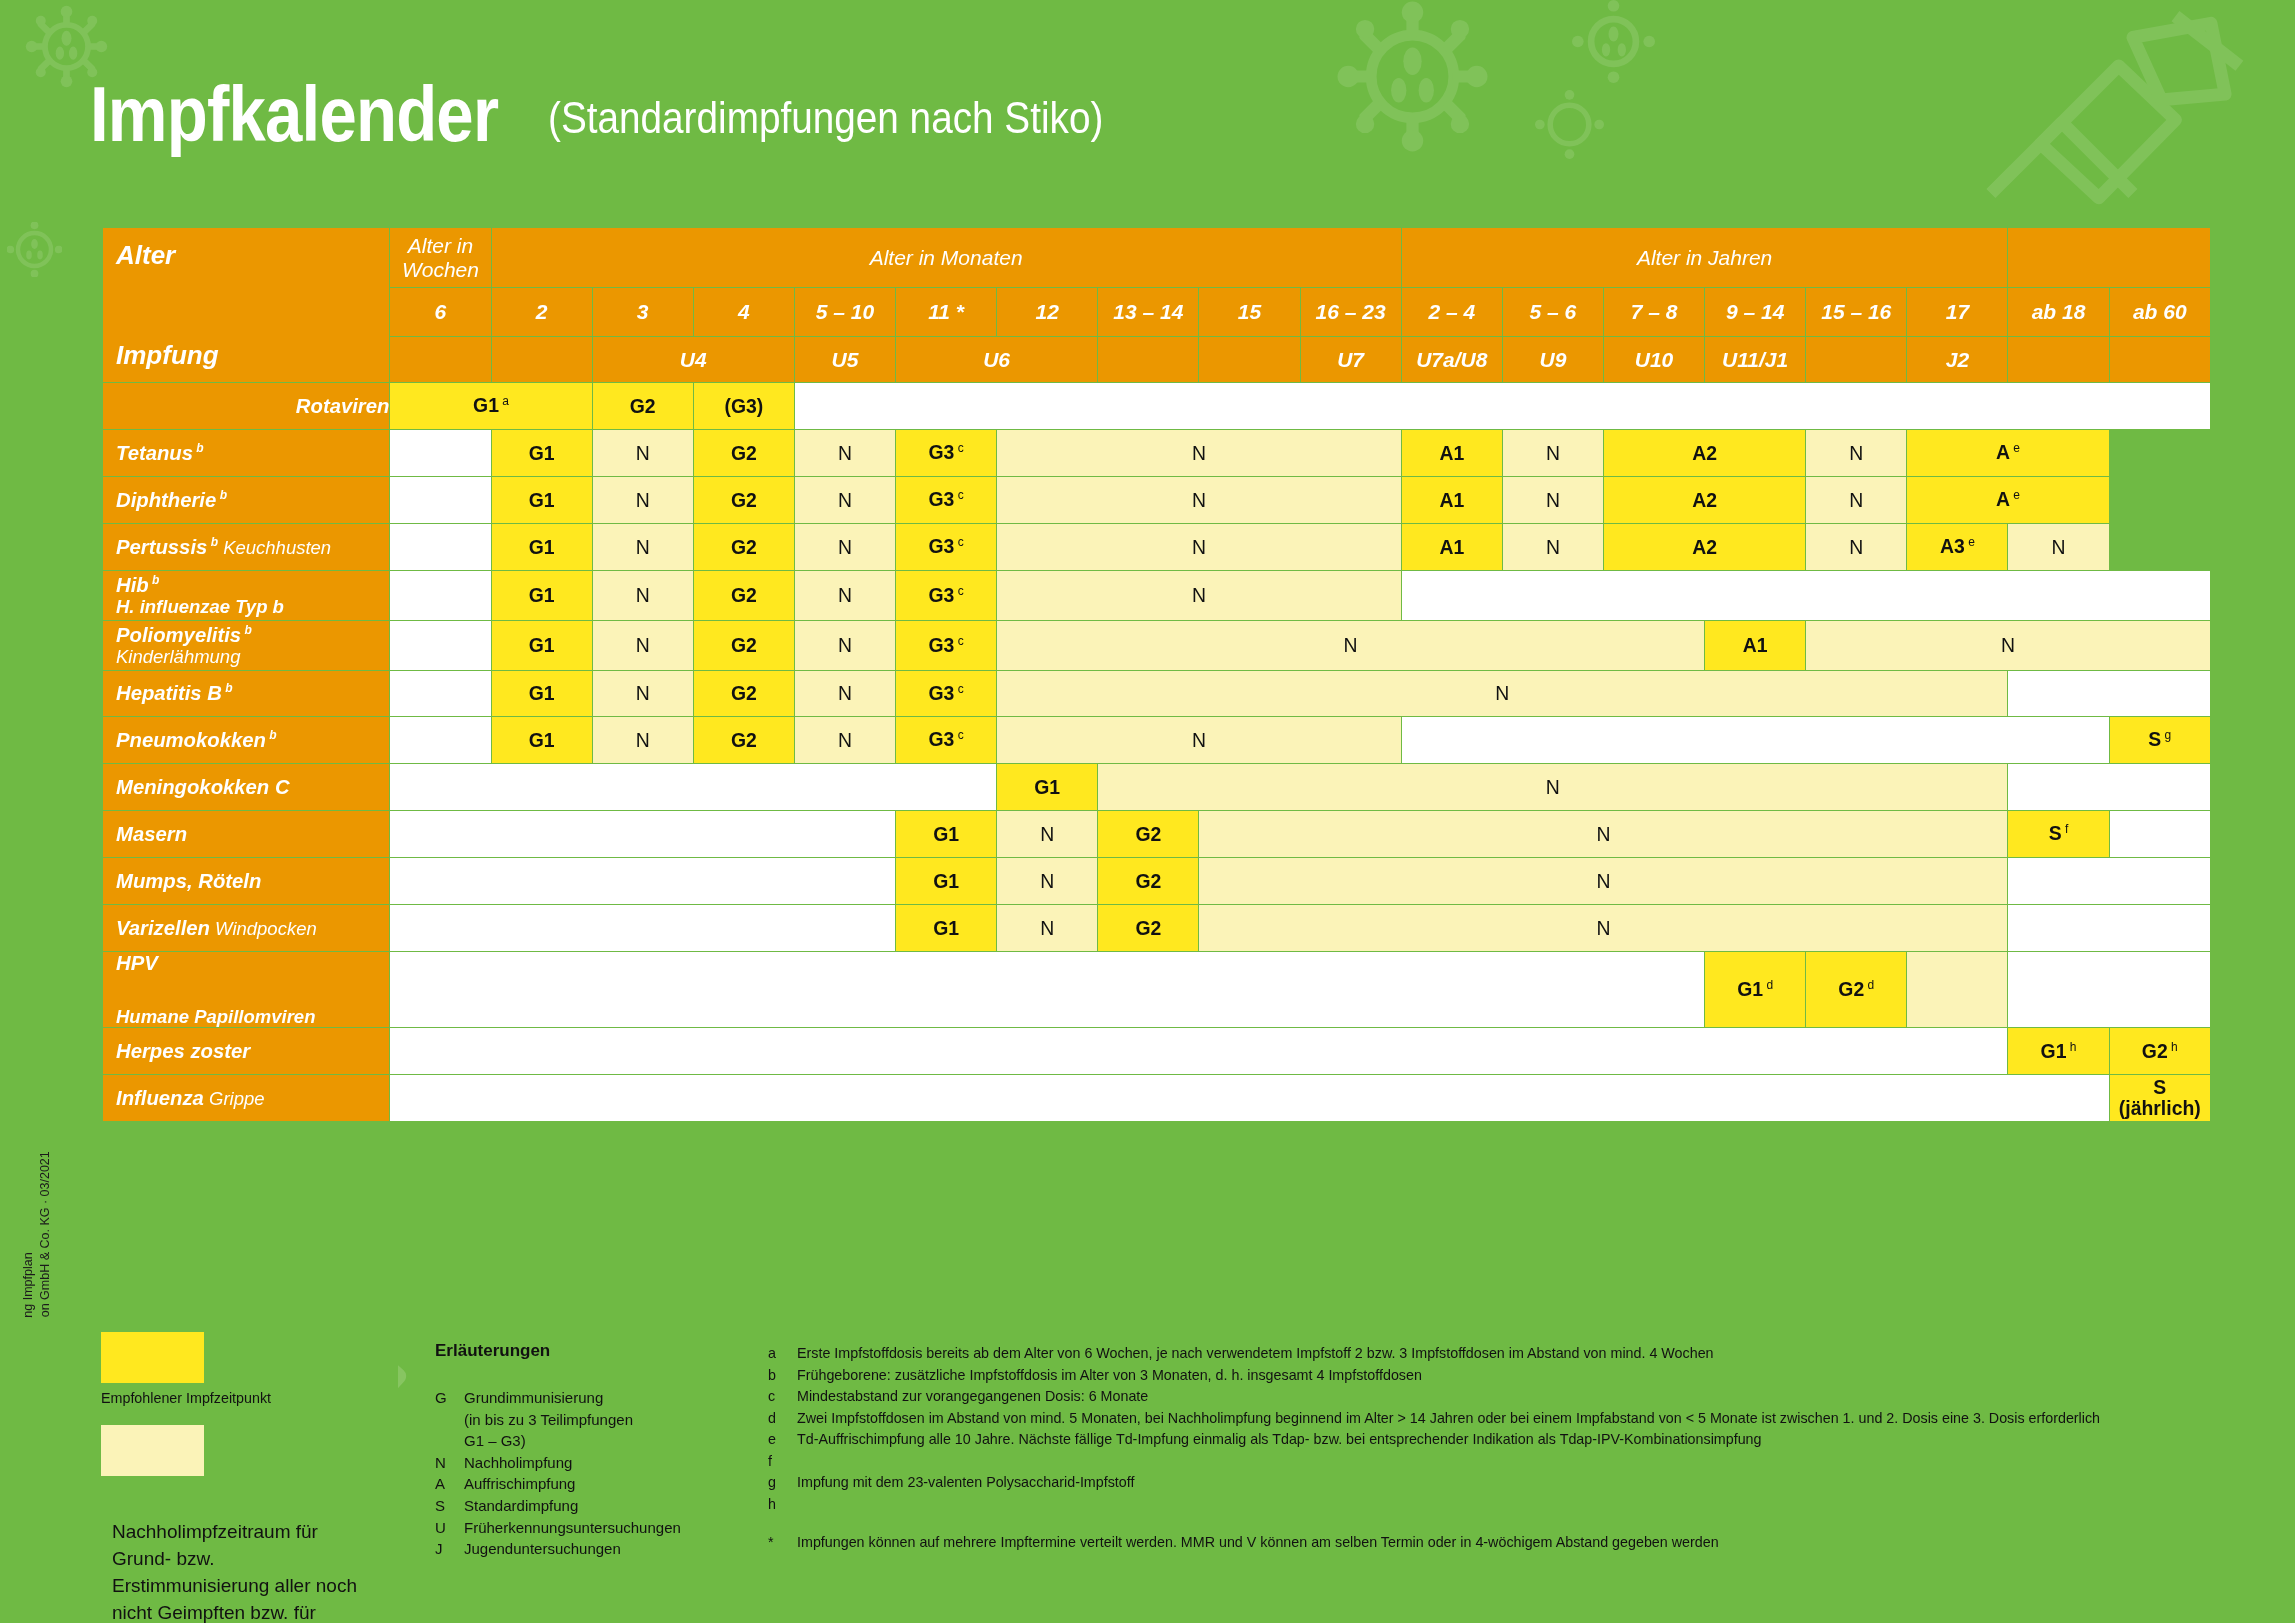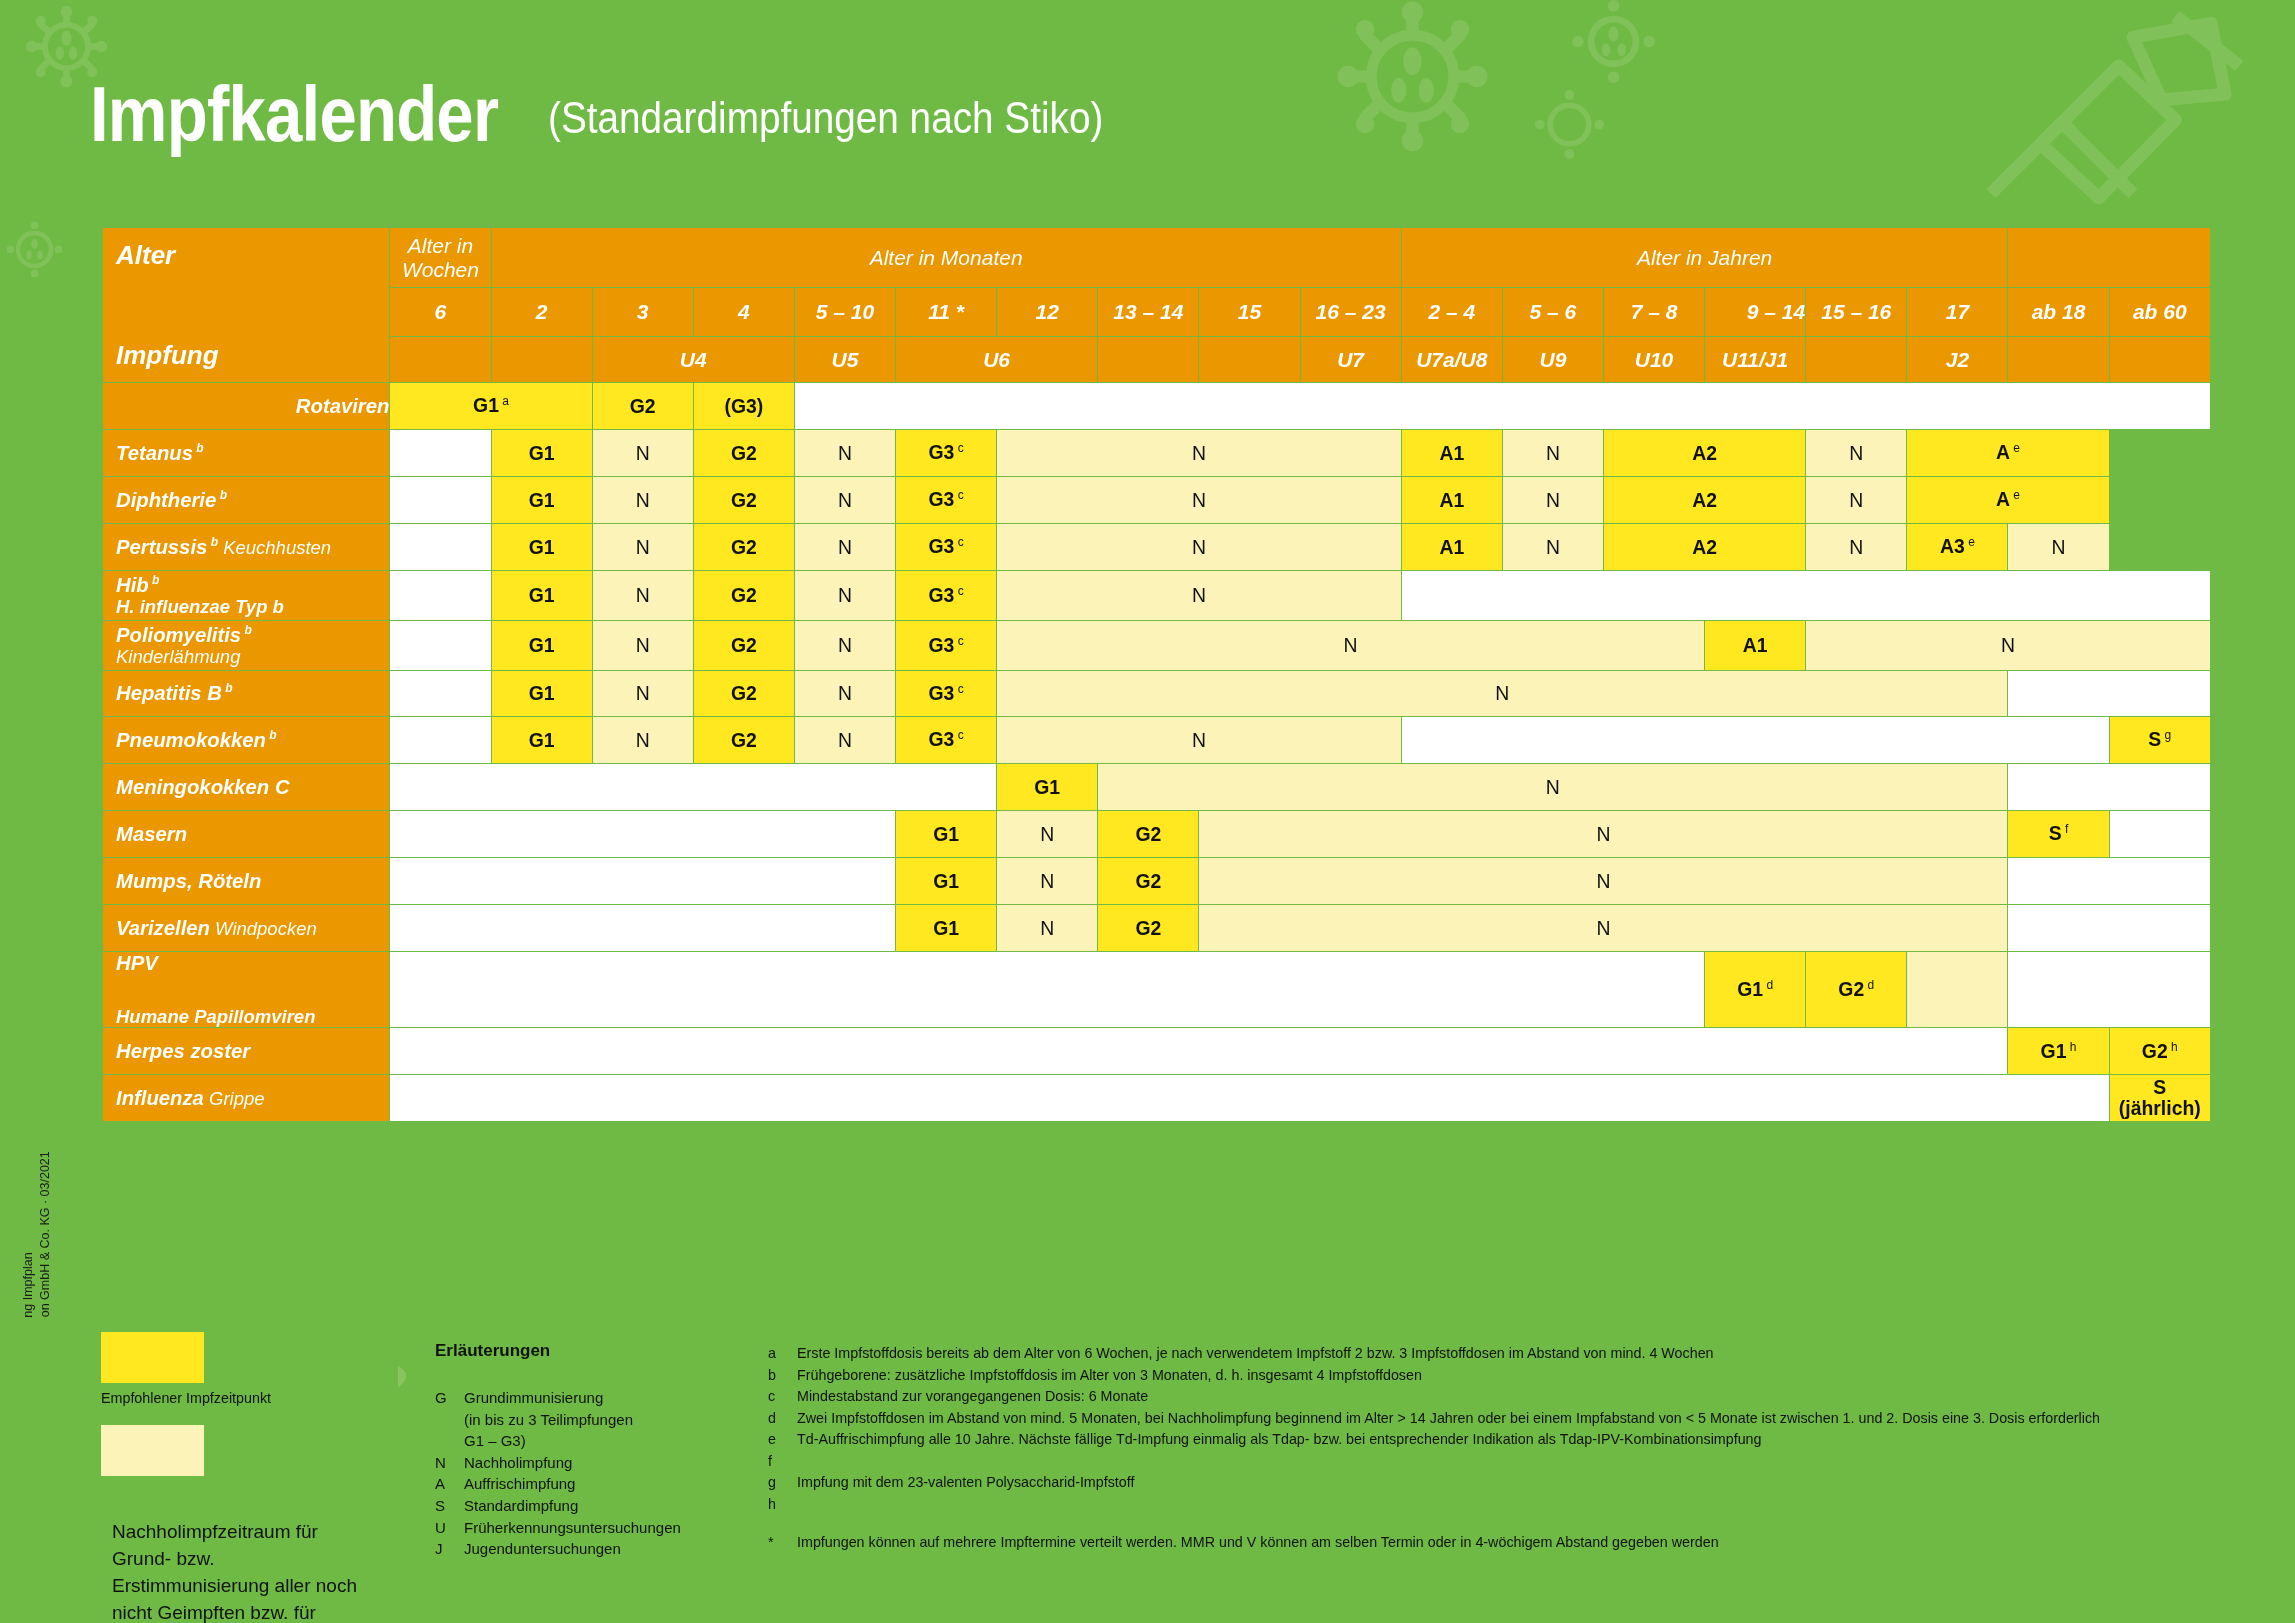--- a/index.html
+++ b/index.html
@@ -292,21 +292,21 @@
         <th class="hd hd-num" style="height: 49px;">4</th>
         <th class="hd hd-num" style="height: 49px;">5 – 10</th>
         <th class="hd hd-num" style="height: 49px;">11 *</th>
         <th class="hd hd-num" style="height: 49px;">12</th>
         <th class="hd hd-num" style="height: 49px;">13 – 14</th>
         <th class="hd hd-num" style="height: 49px;">15</th>
         <th class="hd hd-num" style="height: 49px;">16 – 23</th>
         <th class="hd hd-num" style="height: 49px;">2 – 4</th>
         <th class="hd hd-num" style="height: 49px;">5 – 6</th>
         <th class="hd hd-num" style="height: 49px;">7 – 8</th>
-        <th class="hd hd-num" style="height: 49px; text-align: right;">9 – 14</th>
+        <th class="hd hd-num" style="height: 49px;">9 – 14</th>
         <th class="hd hd-num" style="height: 49px;">15 – 16</th>
         <th class="hd hd-num" style="height: 49px;">17</th>
         <th class="hd hd-num" style="height: 49px;">ab 18</th>
         <th class="hd hd-num" style="height: 49px;">ab 60</th>
       </tr>
     <tr id="row-us">
         <th class="hd hd-u" colspan="1" style="height: 46px;"></th>
         <th class="hd hd-u" colspan="1" style="height: 46px;"></th>
         <th class="hd hd-u" colspan="2" style="height: 46px;">U4</th>
         <th class="hd hd-u" colspan="1" style="height: 46px;">U5</th>

